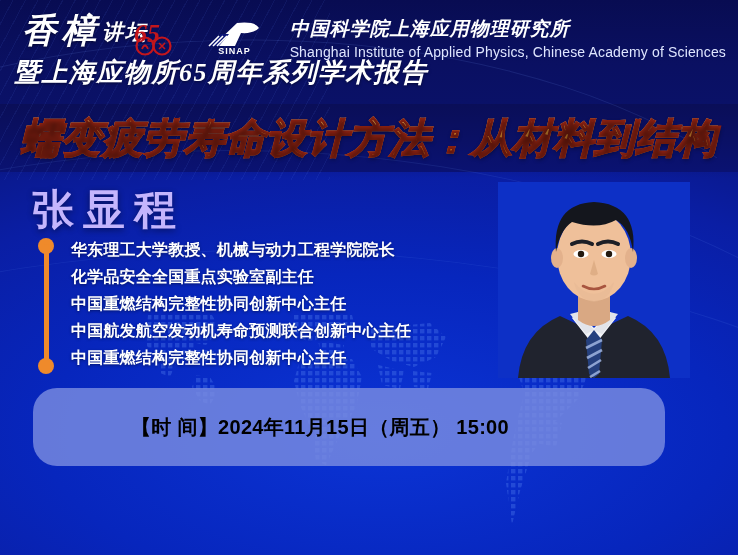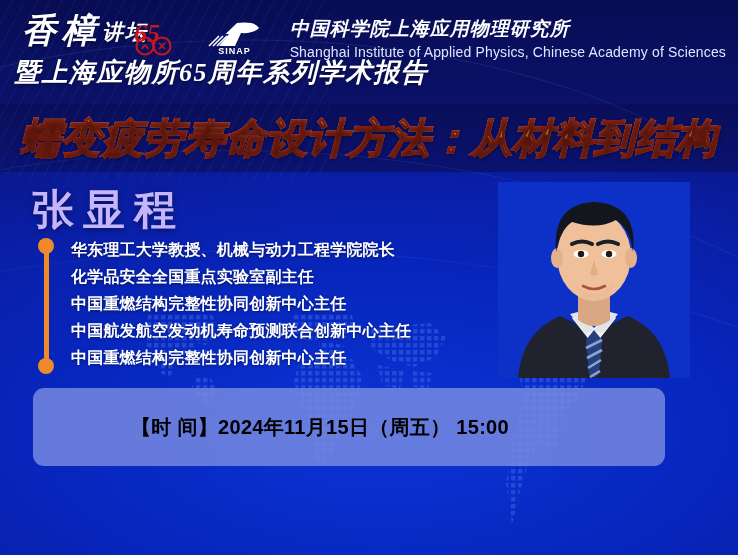--- a/index.html
+++ b/index.html
@@ -186,21 +186,21 @@
     position:absolute; left:498px; top:182px; width:192px; height:196px;
     overflow:hidden;
     background:linear-gradient(180deg,#0e33c8 0%, #0c2ab5 100%);
   }
   .portrait svg { width:100%; height:100%; display:block; }
 
   
   .infobox {
     position:absolute; left:33px; top:388px; width:632px; height:78px;
     background:rgba(122,140,224,0.82);
-    border-radius:11px;
+    border-radius:24px;
     display:flex; flex-direction:column;
     justify-content:center;
     padding-left:98px;
   }
   .inforow {
     color:#000000;
     font-family:"Liberation Sans", sans-serif;
     font-weight:bold;
     font-size:20px;
     line-height:33px;

